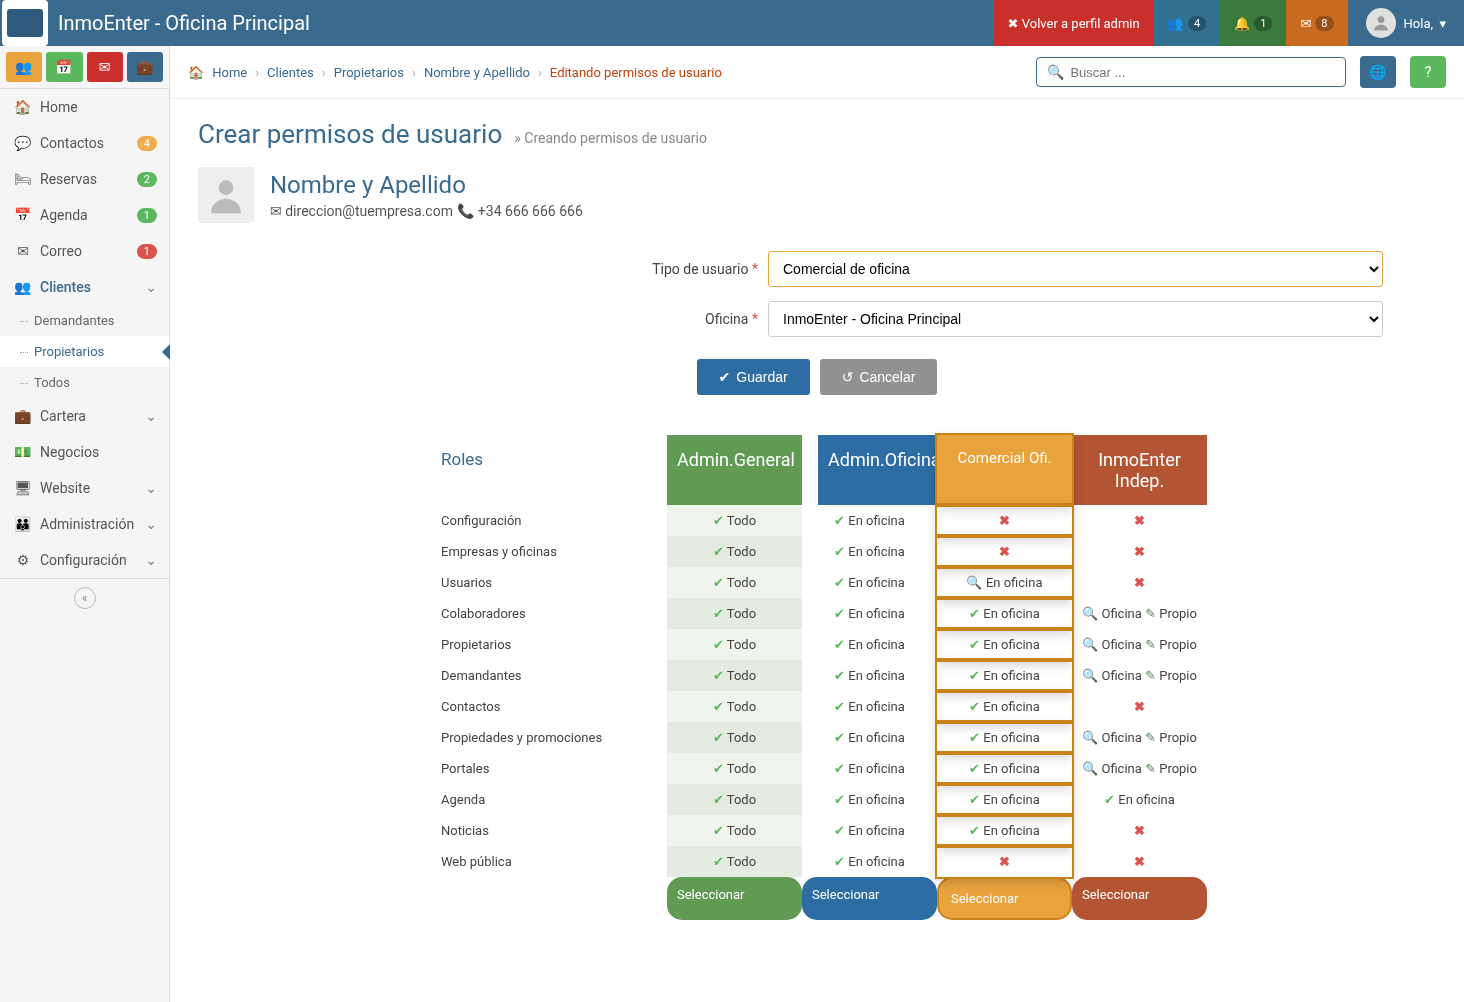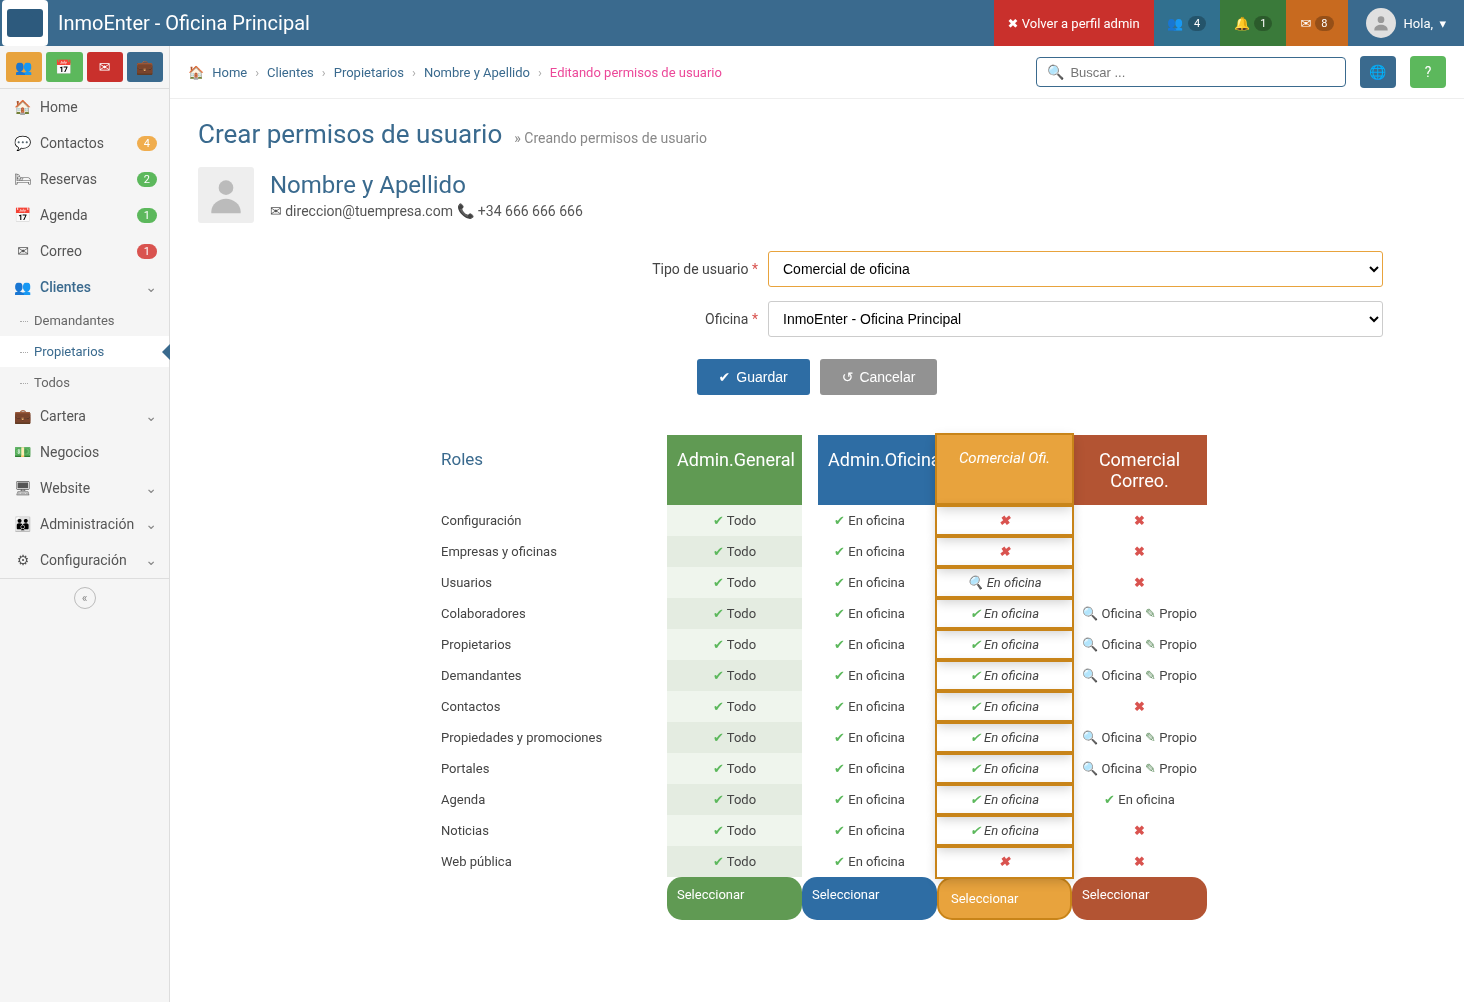--- a/index.html
+++ b/index.html
@@ -42,21 +42,21 @@
 .sub-item.active { color: #3a6a8e; background: #fff; }
 .sub-item.active::after { content: ""; position: absolute; right: -1px; top: 50%; transform: translateY(-50%); border: 8px solid transparent; border-right-color: #3a6a8e; }
 .sub-item::before { content: ""; position: absolute; left: 20px; top: 50%; width: 8px; border-top: 1px dotted #aaa; }
 .collapse-btn { display: flex; justify-content: center; padding: 8px; border-top: 1px solid #ddd; }
 .collapse-circle { width: 22px; height: 22px; border: 1px solid #bbb; border-radius: 50%; display: flex; align-items: center; justify-content: center; color: #888; cursor: pointer; font-size: 12px; }
 
 .main { flex: 1; }
 .crumbs-row { display: flex; align-items: center; padding: 10px 18px; border-bottom: 1px solid #eee; gap: 8px; }
 .crumbs { display: flex; align-items: center; gap: 8px; flex: 1; font-size: 13px; color: #3a6a8e; }
 .crumbs .sep { color: #aaa; }
-.crumbs .last { color: #ec4899; }
+.crumbs .last { color: #c2410c; }
 .search-box { width: 310px; border: 1px solid #3a6a8e; border-radius: 4px; padding: 6px 10px; display: flex; align-items: center; gap: 6px; }
 .search-box input { border: none; outline: none; width: 100%; font-size: 13px; }
 .hbtn { width: 36px; height: 32px; border-radius: 4px; color: #fff; display: flex; align-items: center; justify-content: center; cursor: pointer; margin-left: 6px; }
 .hbtn.b { background: #3a6a8e; }
 .hbtn.g { background: #5cb85c; }
 
 .content { padding: 20px 28px; }
 .page-title { display: flex; align-items: baseline; gap: 12px; margin-bottom: 18px; }
 .page-title h1 { font-size: 26px; font-weight: 400; color: #3a6a8e; }
 .page-title .sub { color: #888; font-size: 14px; }
@@ -79,21 +79,21 @@
 .btn.primary { background: #2e6da4; }
 .btn.default { background: #929292; }
 
 .roles-table { display: flex; justify-content: center; }
 .roles-grid { display: grid; grid-template-columns: 240px repeat(4, 135px); }
 .rhdr { padding: 14px 10px; font-weight: 400; color: #fff; text-align: center; font-size: 18px; }
 .rhdr.roles { background: transparent; color: #3a6a8e; text-align: left; font-size: 17px; padding: 14px 14px; }
 .rhdr.c1 { background: #609a53; }
 .rhdr.c2 { background: #2e6da4; margin-left: 16px; }
 .rhdr.c3 { background: #e8a33d; font-size: 15px; position: relative; }
-.col3-highlight { box-shadow: 0 0 0 2px #c88419, 0 4px 12px rgba(0,0,0,0.2); position: relative; z-index: 2; font-style: italic; }
+.col3-highlight { box-shadow: 0 0 0 2px #c88419, 0 4px 12px rgba(0,0,0,0.2); position: relative; z-index: 2; }
 .rhdr.c4 { background: #b35433; }
 .rcell { padding: 8px 10px; font-size: 13px; color: #444; text-align: center; border-bottom: 0; }
 .rcell.label { text-align: left; padding-left: 14px; }
 .rcell.c1.row-even, .row-even .rcell.c1 { background: #e4ece1; }
 .rcell.c1.row-odd, .row-odd .rcell.c1 { background: #eff5ed; }
 .ok { color: #5cb85c; }
 .no { color: #d9534f; font-weight: bold; }
 .lk { color: #5a8a5a; }
 .ed { color: #5a8a5a; }
 .rfoot { padding: 10px; text-align: left; color: #fff; font-size: 13px; cursor: pointer; border-radius: 15px; }
@@ -291,21 +291,21 @@
             <span>Cancelar</span>
           </button>
       </div>
 
       <div class="roles-table">
         <div class="roles-grid" id="roles-grid">
             <div class="rhdr roles">Roles</div>
             <div class="rhdr c1 ">Admin.General</div>
             <div class="rhdr c2 ">Admin.Oficina</div>
             <div class="rhdr c3 col3-highlight">Comercial Ofi.</div>
-            <div class="rhdr c4 ">Comercial Correo.</div>
+            <div class="rhdr c4 ">InmoEnter Indep.</div>
             <div class="rcell label row-odd">Configuración</div>
             <div class="rcell c1 row-odd "><span class="ok">✔</span> Todo</div>
             <div class="rcell c2 row-odd "><span class="ok">✔</span> En oficina</div>
             <div class="rcell c3 row-odd col3-highlight"><span class="no">✖</span></div>
             <div class="rcell c4 row-odd "><span class="no">✖</span></div>
             <div class="rcell label row-even">Empresas y oficinas</div>
             <div class="rcell c1 row-even "><span class="ok">✔</span> Todo</div>
             <div class="rcell c2 row-even "><span class="ok">✔</span> En oficina</div>
             <div class="rcell c3 row-even col3-highlight"><span class="no">✖</span></div>
             <div class="rcell c4 row-even "><span class="no">✖</span></div>

